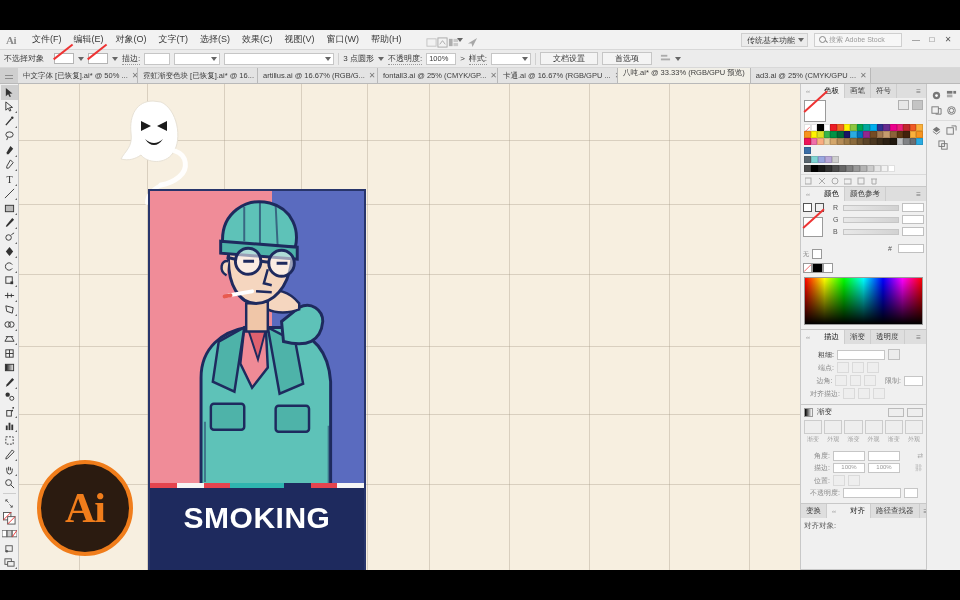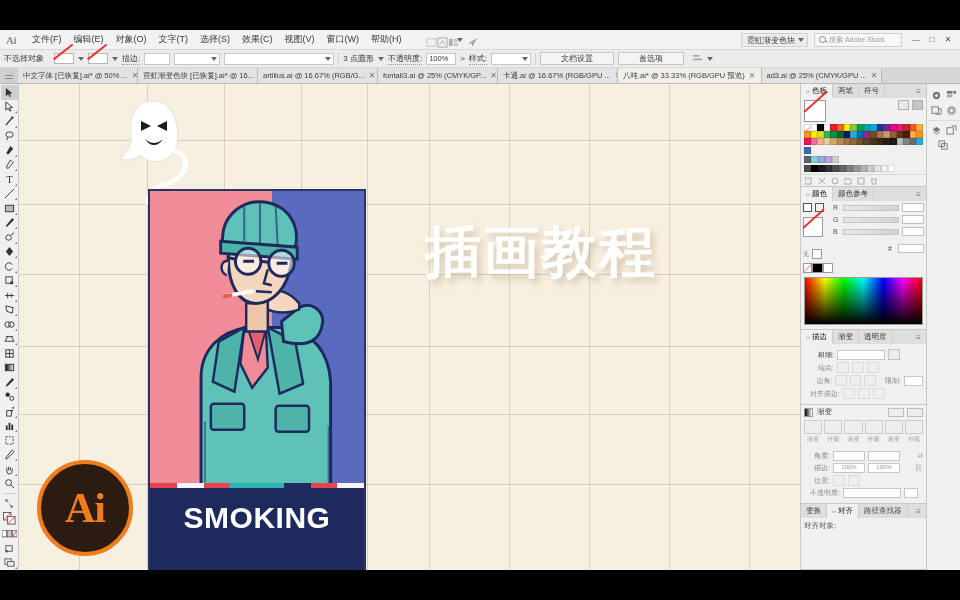--- a/index.html
+++ b/index.html
@@ -45,35 +45,35 @@
             display:flex; align-items:center; gap:4px; padding:0 4px; font-size:8px; color:#3a3a3a; }
   .opt-label { white-space:nowrap; color:#3a3a3a; }
   .swatch-box { width:20px; height:11px; border:1px solid #b5b5b5; background:#fff; position:relative; }
   .swatch-box .slash { position:absolute; left:-1px; top:50%; width:24px; height:1.5px; background:#e33;
                        transform:rotate(-38deg) translateY(-50%); transform-origin:left center; }
   .mini-carat { border-left:3px solid transparent; border-right:3px solid transparent;
                 border-top:4px solid #666; }
   .opt-input { height:12px; border:1px solid #c6c6c6; background:#fff; }
   .opt-combo { height:12px; border:1px solid #c6c6c6; background:#fff; display:flex;
                align-items:center; justify-content:flex-end; padding-right:2px; }
-  .opt-btn { height:13px; border:1px solid #c6c6c6; background:#f4f4f4; padding:0 20px;
+  .opt-btn { height:13px; border:1px solid #c6c6c6; background:#f4f4f4; padding:0 12px;
              display:flex; align-items:center; font-size:8px; color:#333; }
   .opt-sep { width:1px; height:12px; background:#d0d0d0; }
   .dotted-underline { border-bottom:1px dotted #999; }
 
   
   .tabstrip { height:16px; background:#d6d6d6; display:flex; align-items:stretch;
               border-bottom:1px solid #b9b9b9; }
   .tabstrip .grip { width:18px; background:#cfcfcf; display:flex; align-items:center;
                     justify-content:center; }
   .grip i { display:block; width:8px; height:1px; background:#8d8d8d; box-shadow:0 3px 0 #8d8d8d; }
   .doc-tab { display:flex; align-items:center; gap:4px; padding:0 5px; font-size:7.5px;
              color:#3c3c3c; background:#e3e3e3; border-right:1px solid #b9b9b9;
              white-space:nowrap; max-width:120px; overflow:hidden; }
-  .doc-tab.active { background:#f1efe7; }
+  .doc-tab.active { background:#f1efe7;flex-direction:column; }
   .doc-tab .x { font-size:8px; color:#777; }
 
   
   .wsrow { display:flex; height:486px; }
 
   
   .toolbar { width:19px; background:#f0f0f0; border-right:1px solid #c8c8c8;
              display:flex; flex-direction:column; align-items:center; padding-top:1px; }
   .tool { width:17px; height:16px; display:flex; align-items:center; justify-content:center;
           position:relative; }
@@ -127,21 +127,21 @@
   .railcol { width:34px; background:#f0f0f0; border-left:1px solid #c8c8c8;
              display:flex; flex-direction:column; align-items:center; padding-top:2px; }
   .rail-grp { display:flex; flex-wrap:wrap; width:32px; justify-content:center; padding:2px 0;
               border-bottom:1px solid #dcdcdc; }
   .rail-btn { width:15px; height:15px; display:flex; align-items:center; justify-content:center; }
   .rail-btn svg { width:11px; height:11px; }
 
   .panel { border-bottom:1px solid #c8c8c8; background:#f0f0f0; }
   .panel-tabs { display:flex; align-items:stretch; height:14px; background:#dedede; }
   .ptab { padding:0 5px; display:flex; align-items:center; font-size:7.5px; color:#3d3d3d;
-          border-right:1px solid #cdcdcd; white-space:nowrap; }
+          border-right:1px solid #cdcdcd; white-space:nowrap;gap:12px; }
   .ptab.active { background:#f0f0f0; color:#111; }
   .ptab .dbl { font-size:6px; color:#888; margin-right:2px; }
   .panel-menu { margin-left:auto; padding:0 4px; display:flex; align-items:center;
                 font-size:8px; color:#777; letter-spacing:1px; }
   .panel-body { padding:3px; }
 
   
   .sw-top { display:flex; align-items:flex-start; padding:2px 3px 0; }
   .sw-none { width:22px; height:22px; border:1px solid #9a9a9a; background:#fff; position:relative; }
   .sw-none:after { content:""; position:absolute; left:-1px; top:50%; width:31px; height:1.5px;
@@ -230,21 +230,21 @@
       </div>
       <div class="mini-carat" style="margin-left:-2px"></div>
       <div class="mb-icon" style="margin-left:4px">
         <svg viewBox="0 0 12 12">
             <path d="M1 7 L11 1 L6 11 L5 7 Z" fill="#6a6a6a"></path>
           </svg>
       </div>
 
       <div class="menubar-right">
         <div class="ws-select">
-          <span>霓虹渐变色块</span>
+          <span>传统基本功能</span>
           <span class="carat"></span>
         </div>
         <div class="stock-search">
           <i class="sicon"></i>
           <span>搜索 Adobe Stock</span>
         </div>
         <div class="win-btns">
           <div class="win-btn">—</div>
           <div class="win-btn">□</div>
           <div class="win-btn">✕</div>
@@ -634,21 +634,20 @@
             <i style="background:#2fb5b0"></i>
               <i style="background:#1e2a5e"></i>
             <i style="background:#e4444f"></i>
               <i style="background:#f5f5f5"></i>
           </div>
           <div class="poster-bottom"></div>
           <div class="poster-title">SMOKING</div>
         </div>
 
         <div class="big-title">
-          <div class="l2">插画教程</div>
         </div>
 
         <div class="ai-badge">
           <span>Ai</span>
         </div>
       </div>
 
       <div class="panelcol">
 
         <div class="panel">

